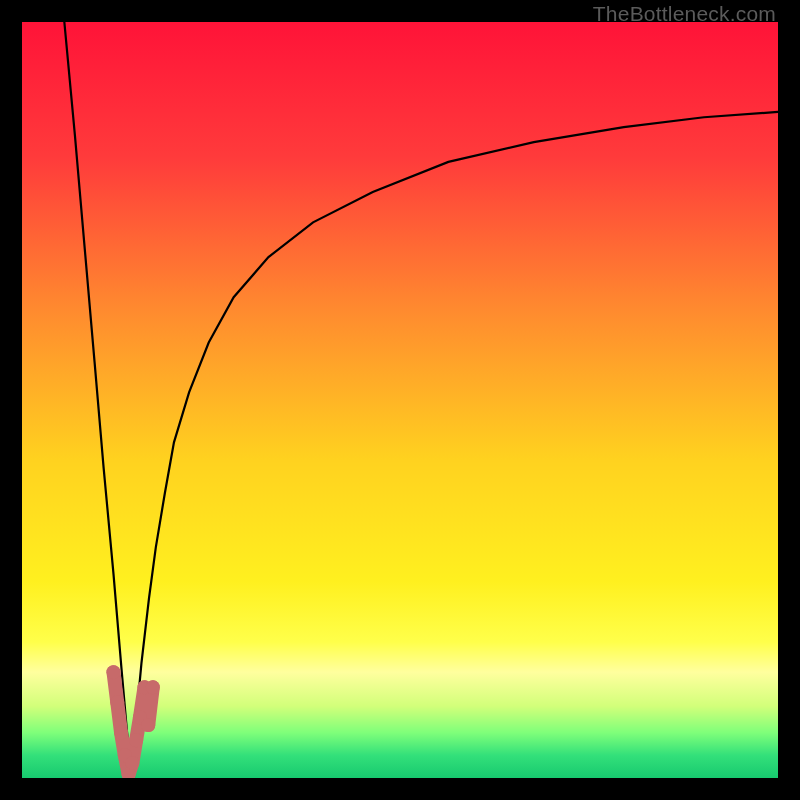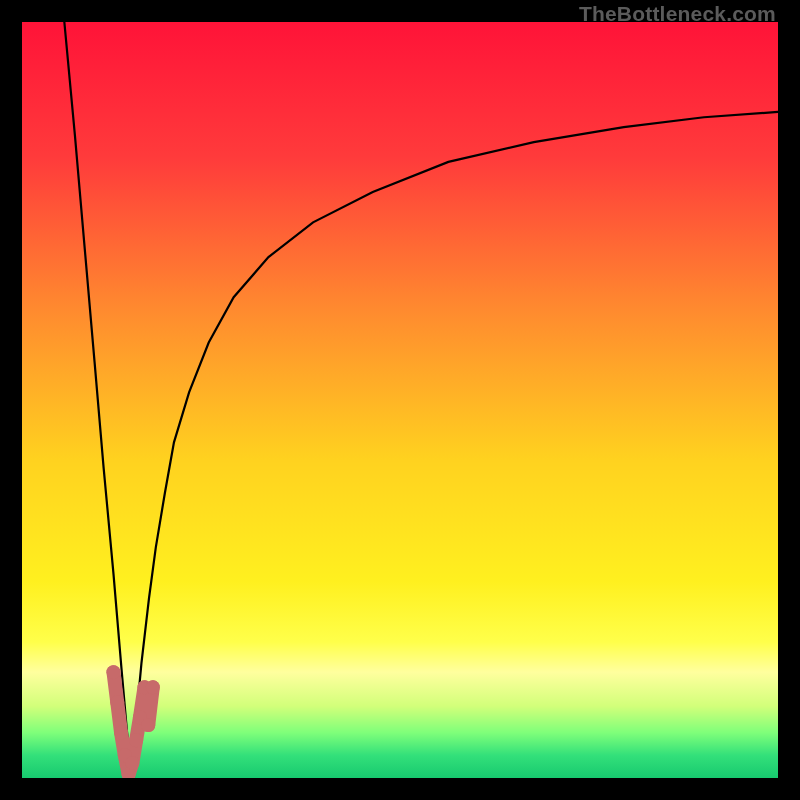--- a/index.html
+++ b/index.html
@@ -32,21 +32,21 @@
   .curve-svg {
     position: absolute;
     inset: 0;
   }
   .watermark {
     position: absolute;
     top: 2px;
     right: 24px;
     color: #5b5b5b;
     font-size: 21px;
-    font-weight: 700;
+    font-weight: 400;
     letter-spacing: 0.2px;
   }
 </style>
 </head>
 <body>
 
 <div class="frame">
 
   <div class="watermark">TheBottleneck.com</div>
 

